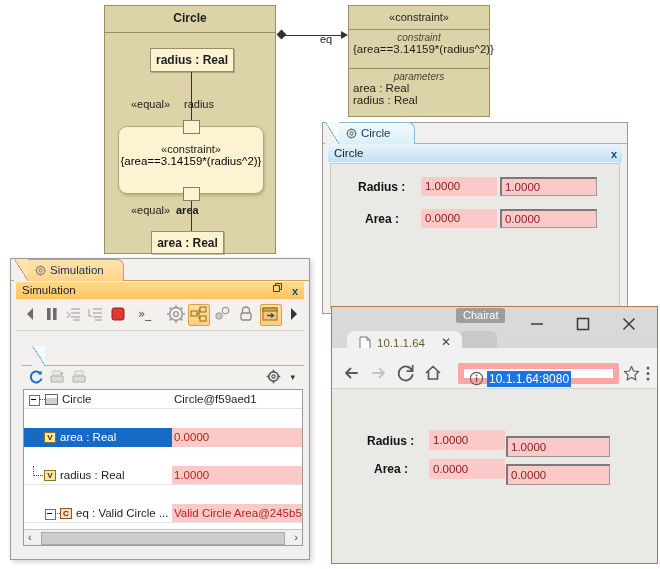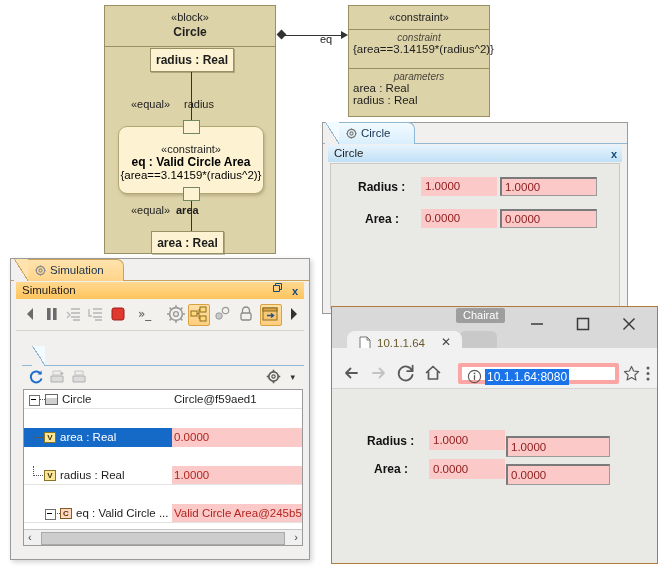--- a/index.html
+++ b/index.html
@@ -121,48 +121,46 @@
   .valplain{position:absolute;background:#fcc9c9;font-size:11.5px;color:#8b1a1a;padding-left:4px;box-sizing:border-box;}
   .valfield{position:absolute;background:#fcc9c9;border:1px solid #9a9a9a;border-top:2px solid #7a7a7a;border-left:2px solid #7a7a7a;font-size:11.5px;color:#8b1a1a;padding-left:3px;box-sizing:border-box;}
 
   
   .chrome{position:absolute;background:#d8d8d8;border:1px solid #b07a3a;box-sizing:border-box;}
   .profile-chip{position:absolute;background:#9e9e9e;color:#fff;font-size:11px;line-height:15px;padding:0 7px;border-radius:2px;}
   .winbtn{position:absolute;font-size:14px;color:#3a3a3a;line-height:1;}
   .ctab{position:absolute;height:25px;background:#f1f1f1;border-radius:8px 8px 0 0;box-sizing:border-box;}
   .ctab.bg{background:#c9c9c9;}
   .ctab-txt{position:absolute;font-size:11.5px;color:#6b5b2a;white-space:nowrap;}
-  .omnibar{position:absolute;background:#fff;border:4px solid #fca5a5;border-radius:2px;box-sizing:border-box;}
+  .omnibar{position:absolute;background:#fff;border:6px solid #fca5a5;border-radius:2px;box-sizing:border-box;}
   .omni-sel{position:absolute;background:#1a73e8;color:#fff;font-size:12px;line-height:16px;padding:0 2px;white-space:nowrap;}
   .nav-ico{position:absolute;color:#5a5a5a;}
   .page-body{position:absolute;background:#e9e9e6;}
 
   svg{display:block;overflow:visible;}
 </style>
 </head>
 <body>
 
 <div id="stage">
 
   <div class="sysml-block" style="left:104px;top:5px;width:172px;height:249px;">
     <div class="blk-header">
-      <div class="stereo">«block»</div>
       <div class="blk-name">Circle</div>
     </div>
   </div>
 
   <div class="part-box" style="left:150px;top:48px;width:84px;height:24px;line-height:23px;">radius : Real</div>
 
   <div class="vline" style="left:191px;top:72px;height:55px;"></div>
   <div class="edge-label" style="left:131px;top:98px;">«equal»</div>
   <div class="edge-label" style="left:184px;top:98px;">radius</div>
 
   <div class="constraint-prop" style="left:118px;top:126px;width:146px;height:68px;">
     <div class="stereo" style="margin-top:16px;">«constraint»</div>
-    <div class="cp-name">eq : Valid Circle Area</div>
     <div class="cp-expr">{area==3.14159*(radius^2)}</div>
   </div>
   <div class="nub" style="left:183px;top:120px;"></div>
   <div class="nub" style="left:183px;top:187px;"></div>
 
   <div class="vline" style="left:191px;top:201px;height:30px;"></div>
   <div class="edge-label" style="left:131px;top:204px;">«equal»</div>
   <div class="edge-label" style="left:176px;top:204px;font-weight:bold;">area</div>
 
   <div class="part-box" style="left:151px;top:231px;width:73px;height:23px;line-height:22px;">area : Real</div>

